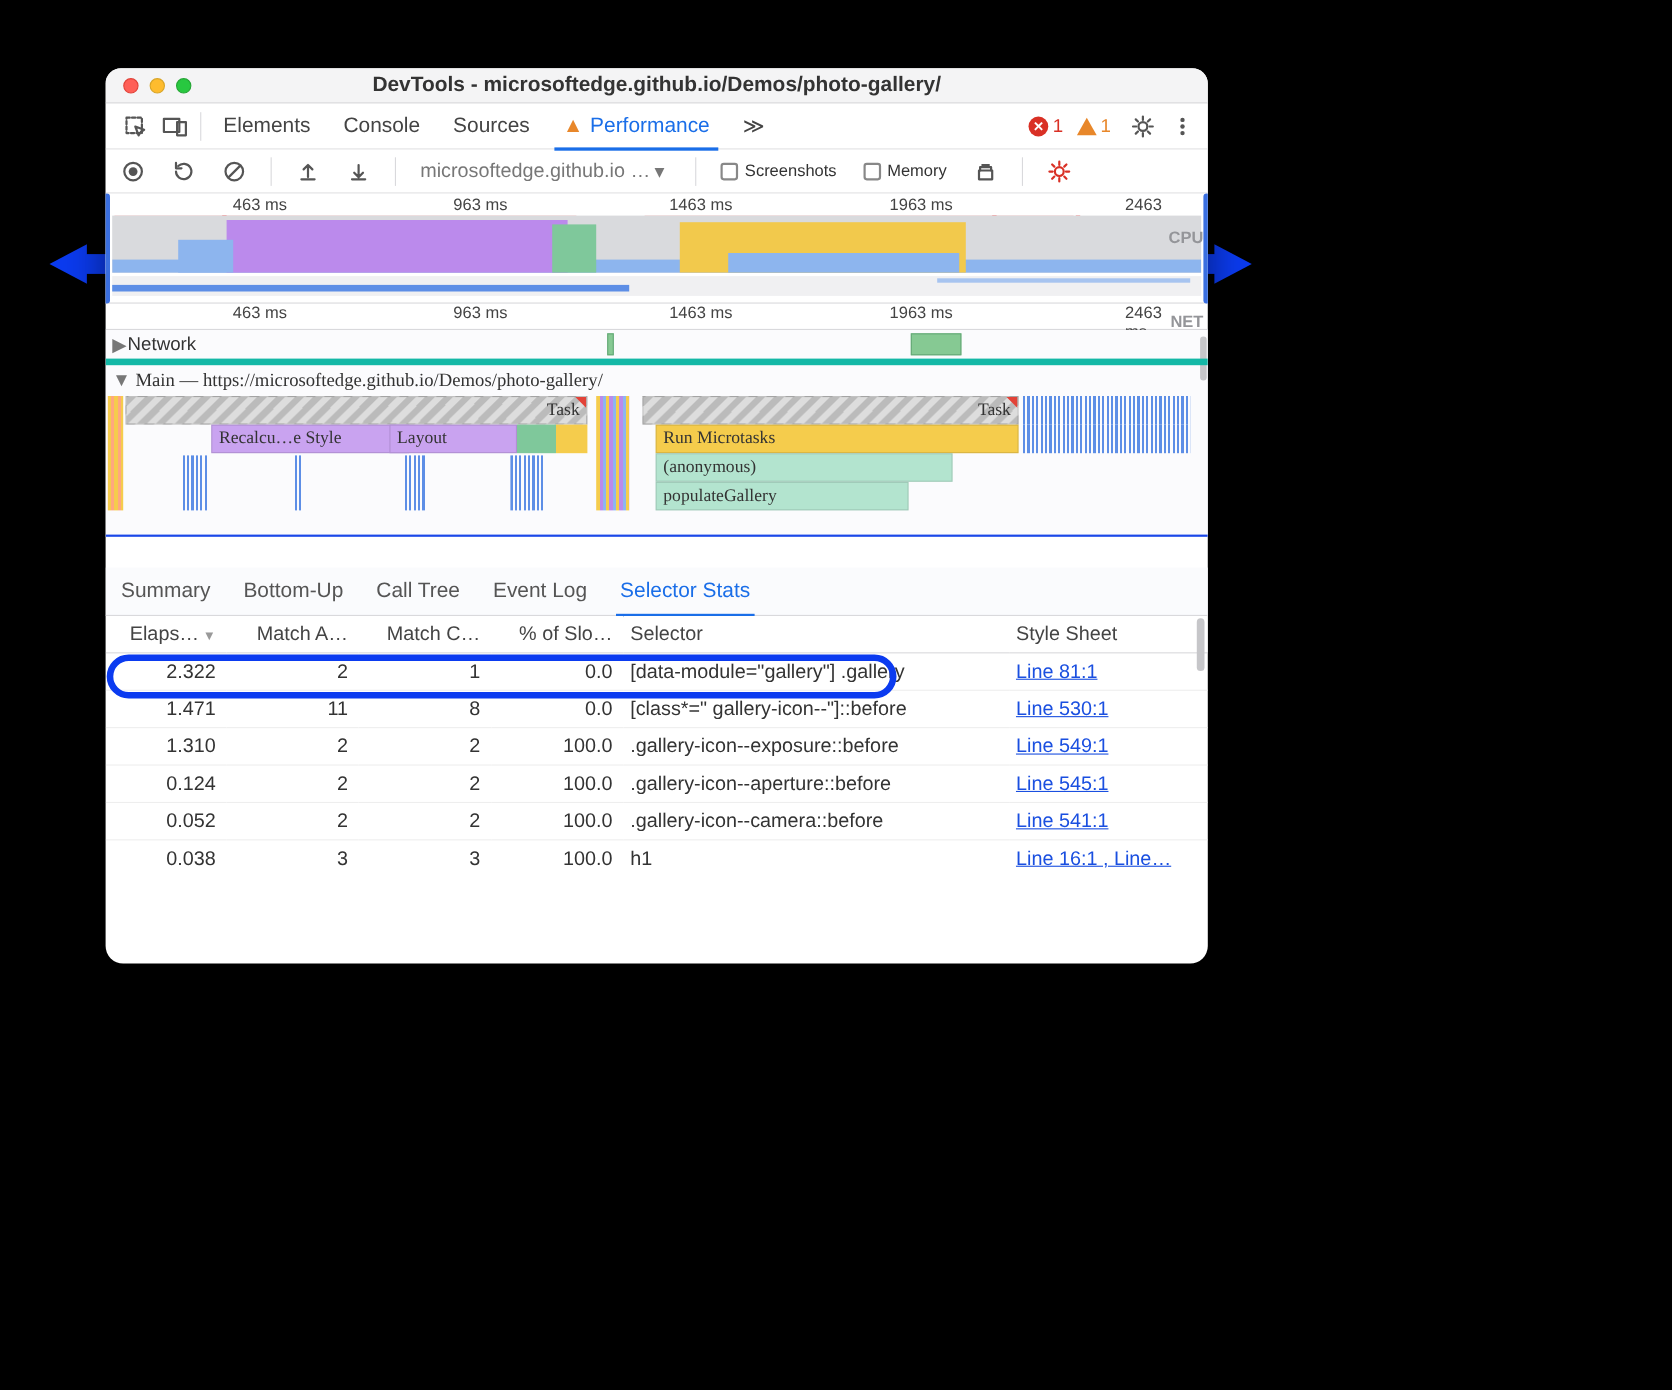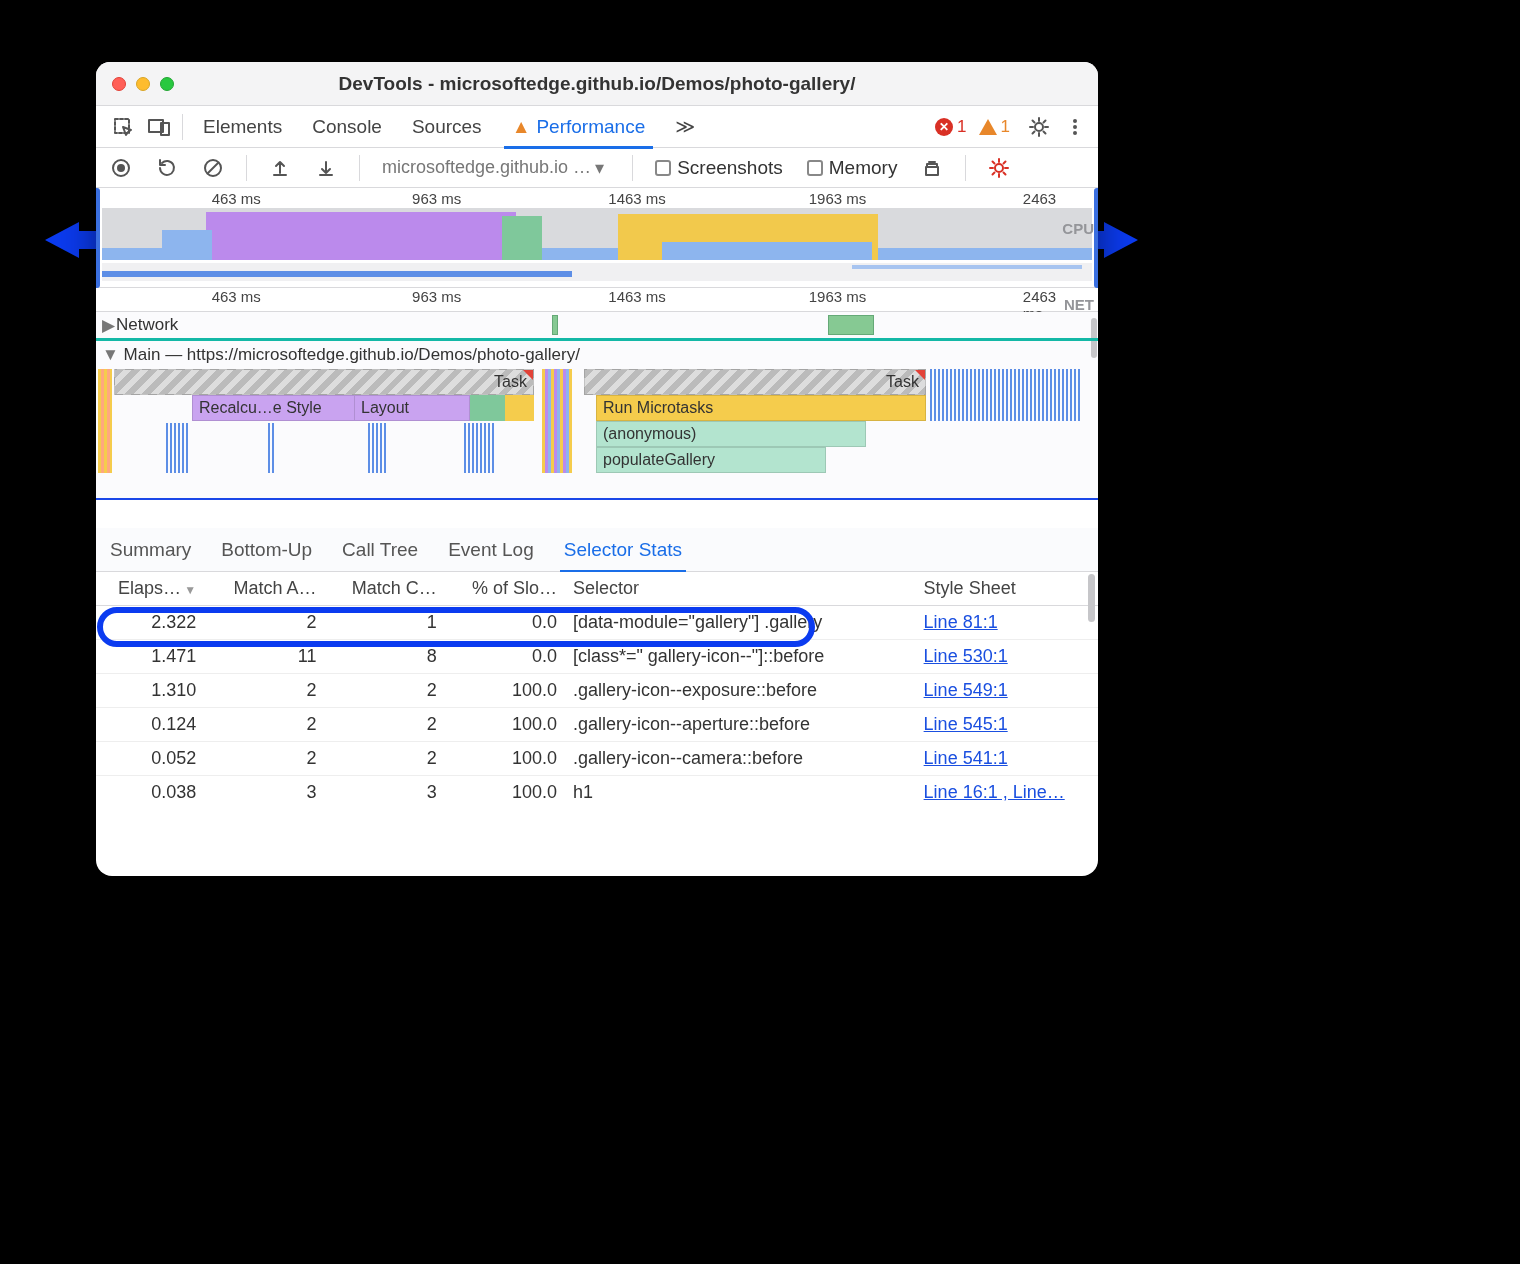--- a/index.html
+++ b/index.html
@@ -44,21 +44,21 @@
     background: #fff;
     border-radius: 14px 14px 16px 16px;
     box-shadow: 0 12px 40px rgba(0,0,0,0.5);
     overflow: hidden;
     display: flex;
     flex-direction: column;
   }
 
   
   .titlebar {
-    height: 44px;
+    height: 32px;
     display: flex;
     align-items: center;
     background: #f4f4f5;
     border-bottom: 1px solid #d9d9dc;
     position: relative;
   }
   .traffic-lights { display:flex; gap:10px; padding-left:16px; }
   .tl { width:14px; height:14px; border-radius:50%; }
   .tl.red { background:#ff5f57; border:1px solid #e24238; }
   .tl.yel { background:#febc2e; border:1px solid #d9a526; }
@@ -105,21 +105,21 @@
     height: 40px;
     display:flex; align-items:center; gap:12px;
     border-bottom: 1px solid #d9d9dc;
     padding: 0 8px;
     background:#fff;
   }
   .urlsel {
     color:#777; font-size:18px; padding:0 12px 0 6px;
     display:flex; align-items:center; gap:4px;
   }
-  .chk { display:flex; align-items:center; gap:6px; font-size:19px; color:#333; margin-left:6px; margin-right:6px;}
+  .chk { display:flex; align-items:center; gap:6px; font-size:15px; color:#333; margin-left:6px; margin-right:6px;}
   .chkbox { width:16px;height:16px;border:2px solid #888;border-radius:3px; }
   .gearred{ color:#d93025; }
 
   
   .overview {
     height: 100px; background:#fff; position:relative;
     border-bottom: 1px solid #d9d9dc;
   }
   .overview .ticks { position:absolute; top:2px; left:0; right:0; height:18px; font-size:15px; color:#444;}
   .tick { position:absolute; transform:translateX(-50%);}
@@ -140,21 +140,21 @@
     height: 24px; position:relative; border-bottom:1px solid #d9d9dc;
     font-size:15px; color:#444;
   }
 
   .tracks {
     height: 188px; border-bottom: 2px solid #1a47e8; position:relative; background:#fbfbfd;
   }
   .tracks .scroll { position:absolute; right:1px; top:6px; width:6px; height:40px; background:#c6c6c9; border-radius:3px;}
   .trackrow { height:26px; display:flex; align-items:center; font-size:17px; color:#333; padding-left:6px; position:relative; border-top:1px solid #eee;}
   .trackrow .exp { width:14px; display:inline-block; color:#777; }
-  .main-area{ position:relative; height: 140px; border-top:3px solid #14b8a6; }
+  .main-area{ position:relative; height: 140px; border-top:6px solid #14b8a6;font-family:Liberation Serif, serif; }
   .main-label{ padding:4px 6px; font-size:17px; color:#333;}
   .bar { position:absolute; height:26px; font-size:16px; color:#333; overflow:hidden; white-space:nowrap; padding:3px 6px 0 6px; border:1px solid rgba(0,0,0,0.12);}
   .bar.hatch { background:repeating-linear-gradient(135deg,#bbb 0,#bbb 6px,#ddd 6px,#ddd 12px);text-align:right;}
   .bar.pur{ background:#c9a3f0;}
   .bar.layout{ background:#c9a3f0;}
   .bar.yel{ background:#f5cc4c;}
   .bar.mint{ background:#b3e4cf;}
   .net-mini{ position:absolute; top:3px; height:20px; background:#86c993; border:1px solid #65a977;}
   .stripe-blue{ position:absolute; background:repeating-linear-gradient(90deg,#5d8ee6 0,#5d8ee6 2px,transparent 2px,transparent 4px);}
   .hatch-redcorner::before{content:"";position:absolute;top:0;right:0;border-top:10px solid #e24238;border-left:10px solid transparent;}

